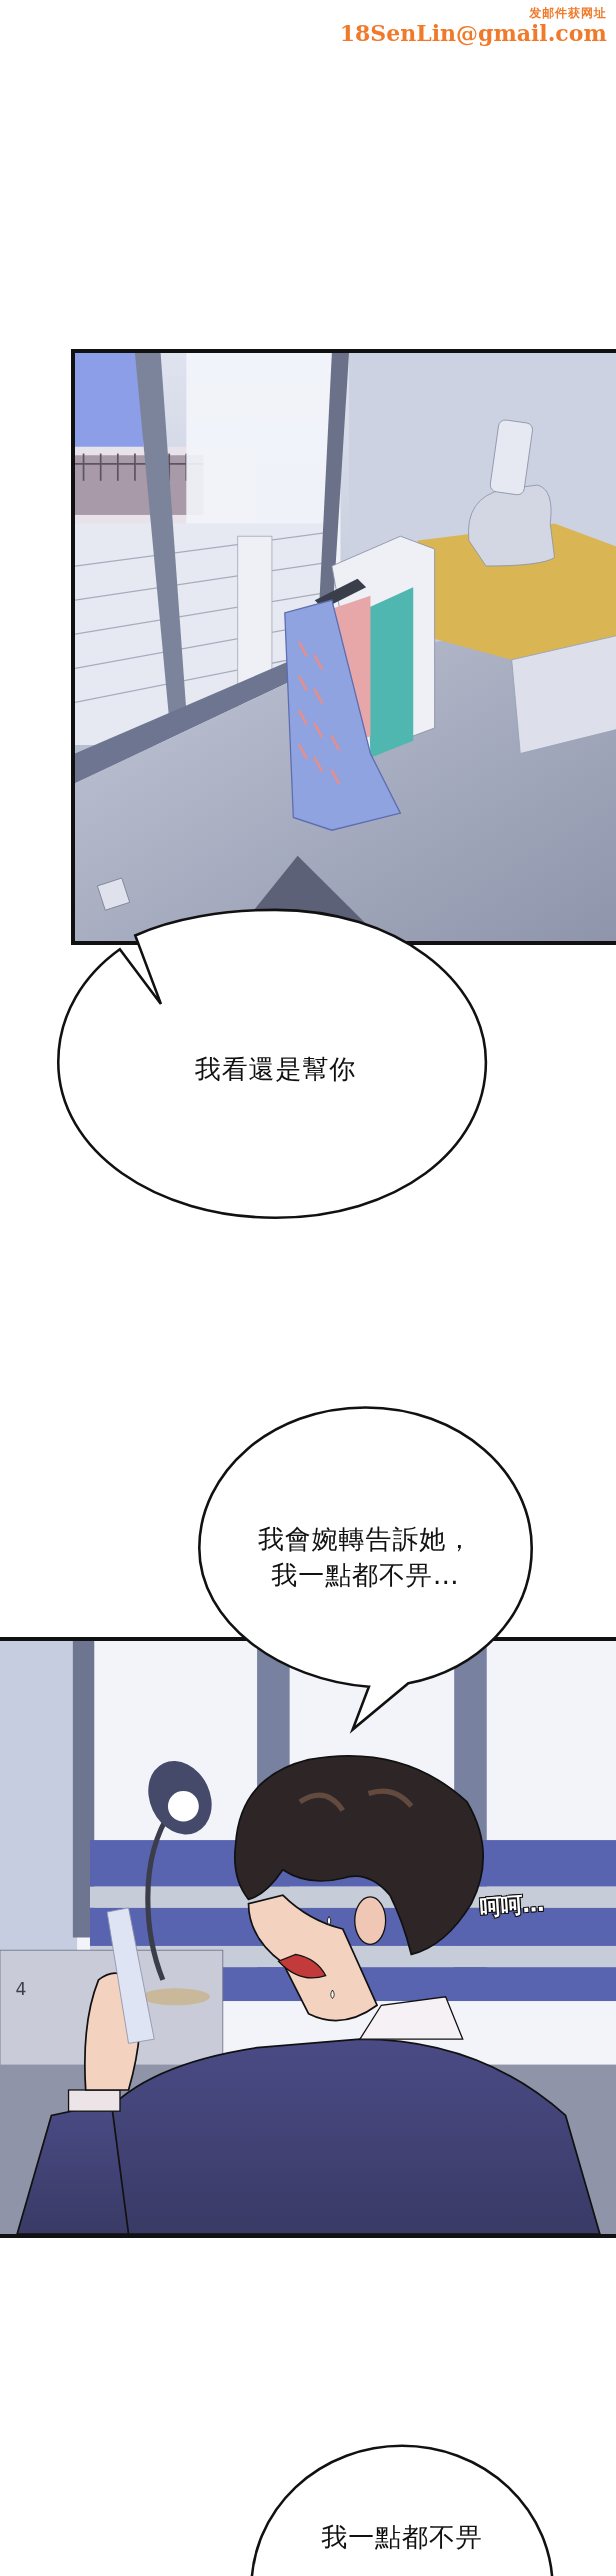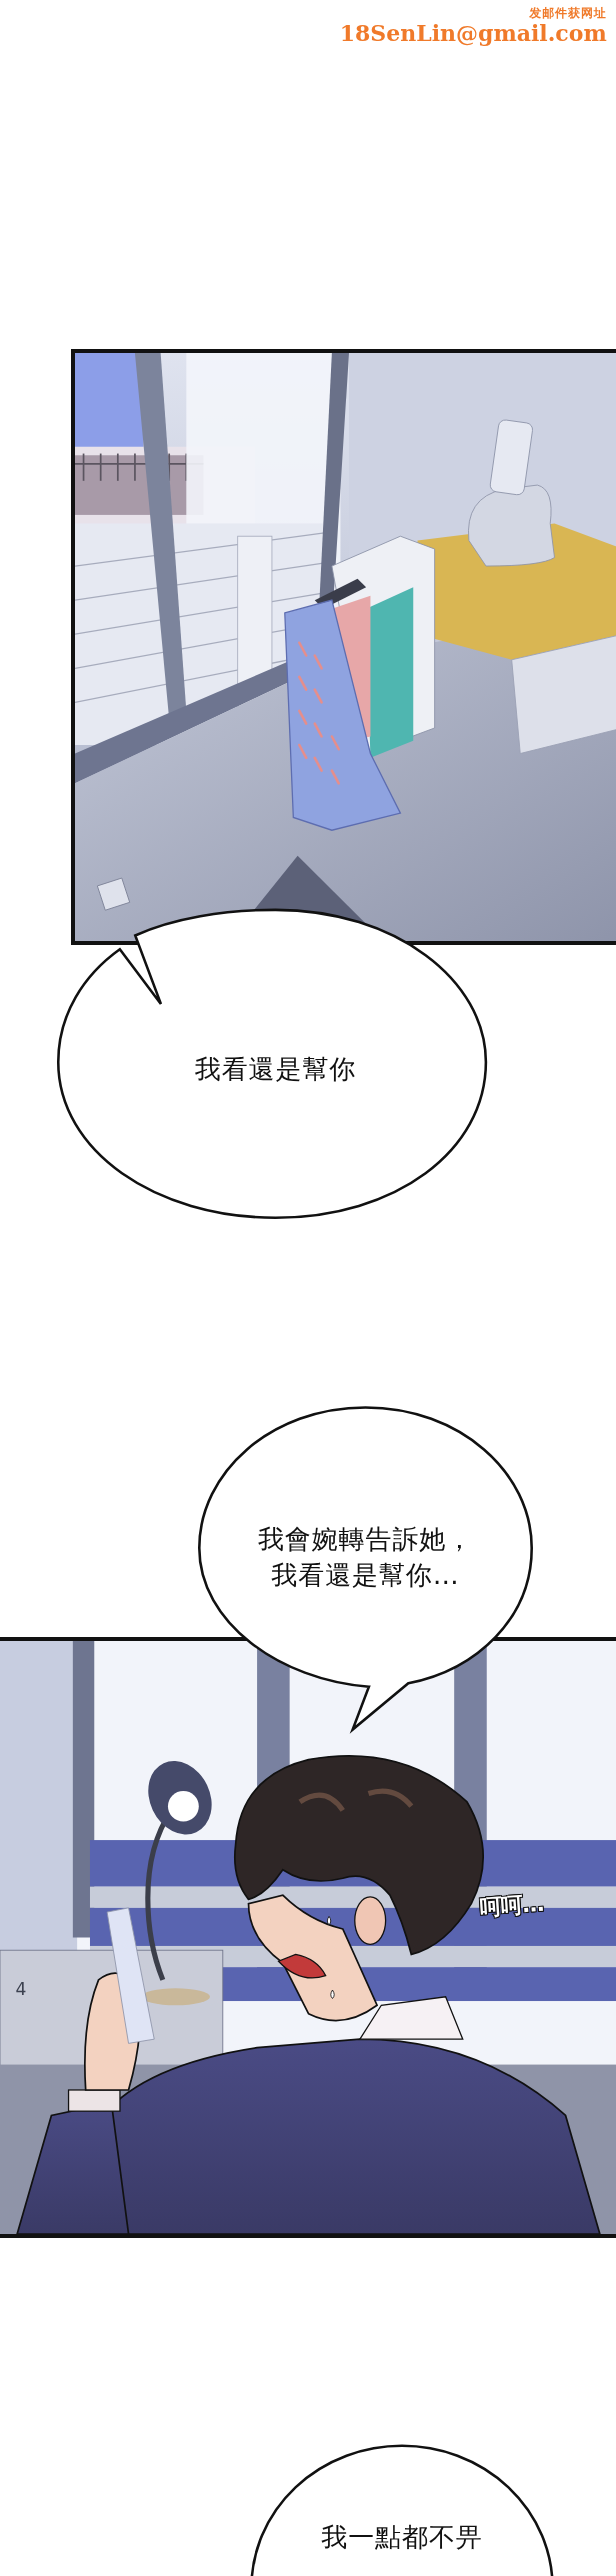--- a/index.html
+++ b/index.html
@@ -182,21 +182,21 @@
     <path d="M388,412 q-4,6 0,10 q4,-4 0,-10z" fill="#ffffff" stroke="#111" stroke-width="1"></path>
   </svg>
 </div>
 
 <div class="bubble" style="left:194px; top:1404px; width:343px; height:317px;">
   <svg width="343" height="317" viewBox="0 0 400 370">
     <path d="M200,4 C310,4 394,80 394,168 C394,250 330,310 250,326 L185,380 L204,330 C100,322 6,255 6,168 C6,80 90,4 200,4 Z" fill="#ffffff" stroke="#111" stroke-width="3"></path>
   </svg>
   <div class="text" style="top:117px;">
     <div>我會婉轉告訴她，</div>
-    <div>我看還是幫你…</div>
+    <div>我一點都不畀…</div>
   </div>
 </div>
 
 <div class="sfx">呵呵…</div>
 
 <div class="bubble" style="left:248px; top:2442px; width:308px; height:206px;">
   <svg width="308" height="206" viewBox="0 0 360 240">
     <ellipse cx="180" cy="170" rx="176" ry="166" fill="#ffffff" stroke="#111" stroke-width="3"></ellipse>
   </svg>
   <div class="text" style="top:77px;">

